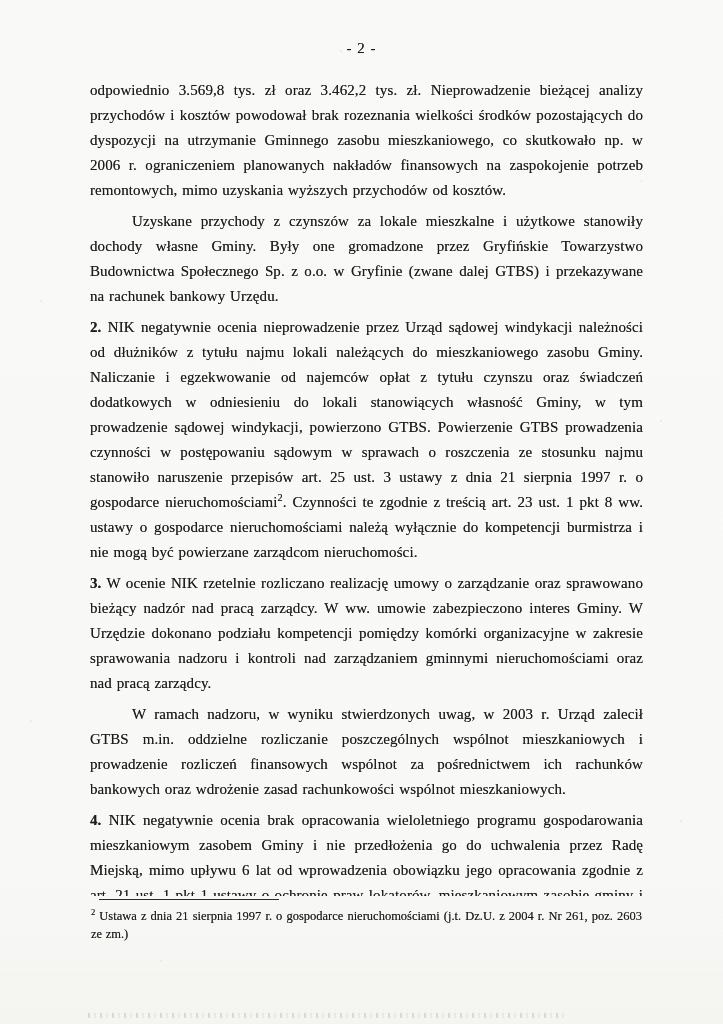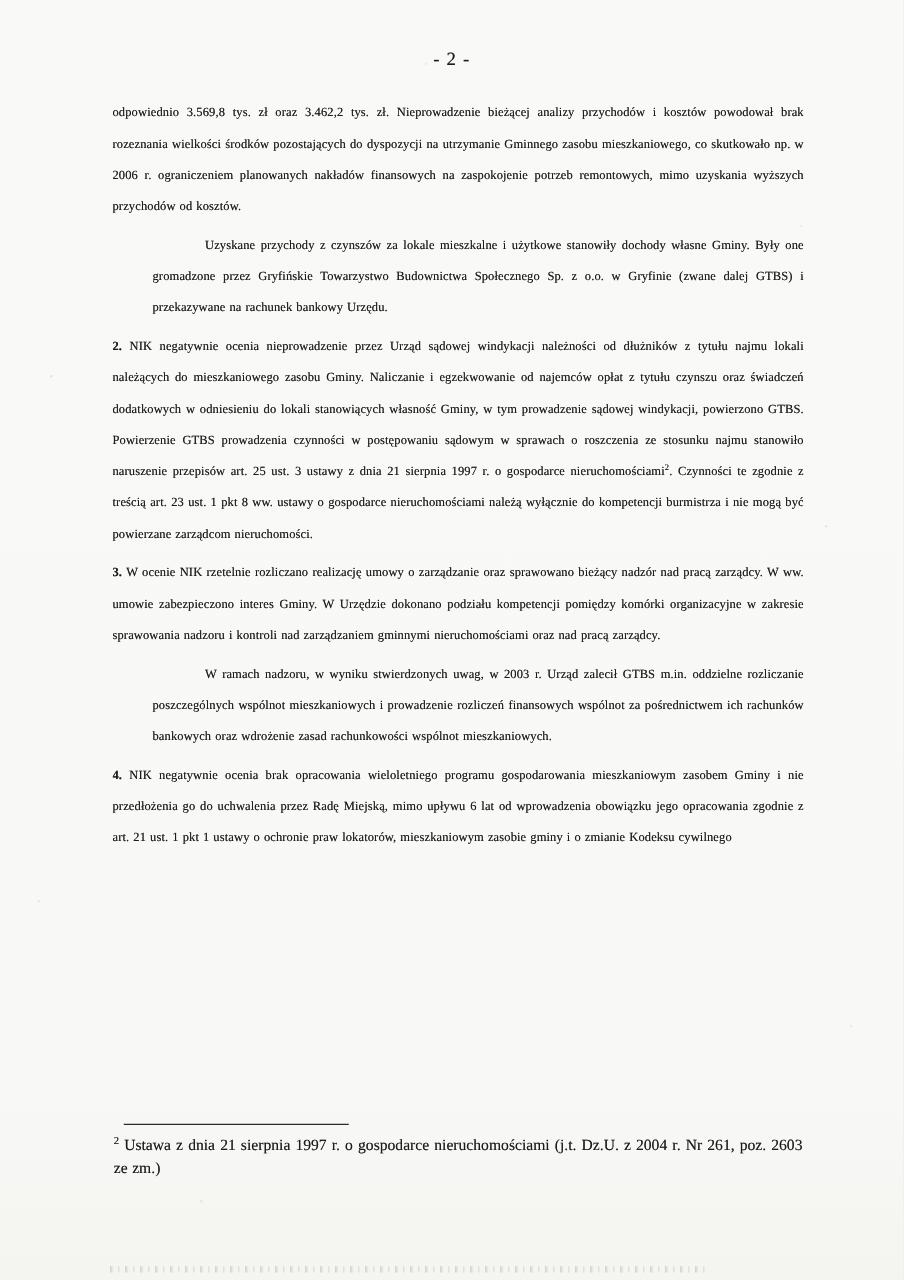--- a/index.html
+++ b/index.html
@@ -23,30 +23,30 @@
     letter-spacing: 1px;
     text-shadow: 0 0 0.4px rgba(20,20,20,0.6);
   }
   .body-text {
     position: absolute;
     top: 78px;
     left: 90px;
     width: 553px;
     max-height: 818px;
     overflow: hidden;
-    font-size: 10px;
+    font-size: 15px;
     line-height: 25px;
     text-align: justify;
     word-spacing: 0.06em;
     letter-spacing: 0.1px;
     text-shadow: 0 0 0.45px rgba(25,25,25,0.65);
     hyphens: none;
   }
   .body-text p { margin: 0 0 6px 0; }
-  .body-text p.indent { text-indent: 42px; margin-left: 32px; }
+  .body-text p.indent { text-indent: 42px; }
   .body-text b { font-weight: bold; }
   sup {
     vertical-align: super;
     font-size: 68%;
     line-height: 0;
   }
   .footnotes {
     position: absolute;
     top: 899px;
     left: 83px;

